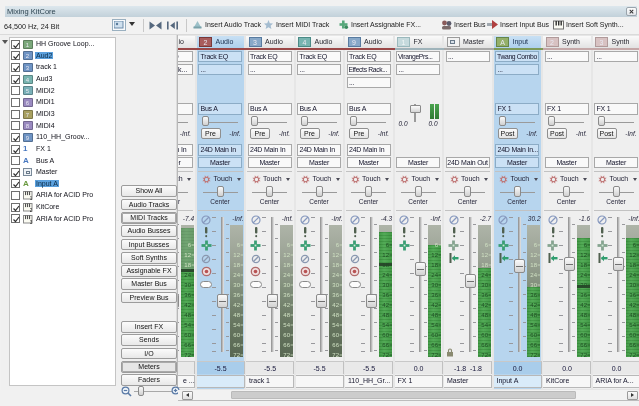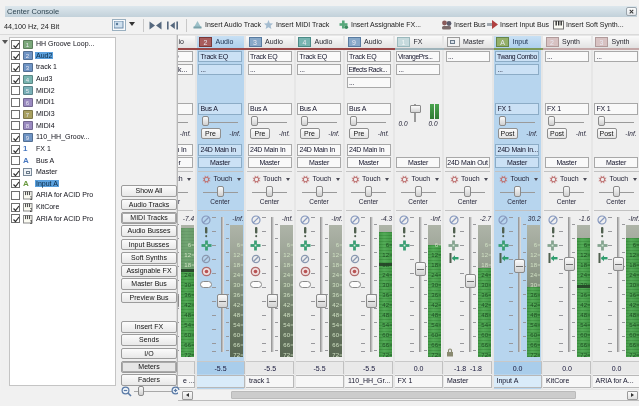--- a/index.html
+++ b/index.html
@@ -33,24 +33,24 @@
 .pinf{position:absolute;font-size:6.5px;color:#26263a;font-style:italic;}
 .ctr{position:absolute;font-size:6.5px;color:#26263a;text-align:center;}
 .grv{position:absolute;height:1px;background:#c2c2c2;}
 .vtext{position:absolute;font-size:7px;color:#16163a;text-align:center;}
 .ntext{position:absolute;font-size:7px;color:#14142a;line-height:12px;padding-left:2px;white-space:nowrap;overflow:hidden;}
 .tick{position:absolute;width:4px;height:1px;background:#98989c;}
 </style></head>
 <body>
 <div id="frame"></div>
 <div id="titlebar"></div>
-<div id="title">Center Console</div>
+<div id="title">Mixing KitCore</div>
 <div id="closeb">✕</div>
 <div id="toolbar"></div>
-<div class="tbtext" style="left:4px;top:21.5px;position:absolute;font-size:7.2px;">44,100 Hz, 24 Bit</div>
+<div class="tbtext" style="left:4px;top:21.5px;position:absolute;font-size:7.2px;">64,500 Hz, 24 Bit</div>
 <div class="abs" style="left:112px;top:19px;width:14px;height:12px;border:1px solid #9ab0c0;background:#f8fafc;"></div>
 <svg class="abs" style="left:114px;top:21px;" width="10" height="8">
     <rect x="0" y="0" width="9" height="7" fill="#cfe0ee" stroke="#6a8aa8" stroke-width="1"></rect>
     <circle cx="3" cy="3" r="1.2" fill="#5a7a9a"></circle>
   </svg>
 <div class="abs" style="left:129px;top:22px;width:0;height:0;border-left:3.5px solid transparent;border-right:3.5px solid transparent;border-top:4px solid #333;"></div>
 <div class="tsep" style="left:143px;top:19px;position:absolute;height:13px;"></div>
 <svg class="abs" style="left:149px;top:21px;" width="13" height="9">
     <polygon points="0.5,0.5 6,4.5 0.5,8.5" fill="#55687e"></polygon>
     <polygon points="12.5,0.5 7,4.5 12.5,8.5" fill="#55687e"></polygon>

